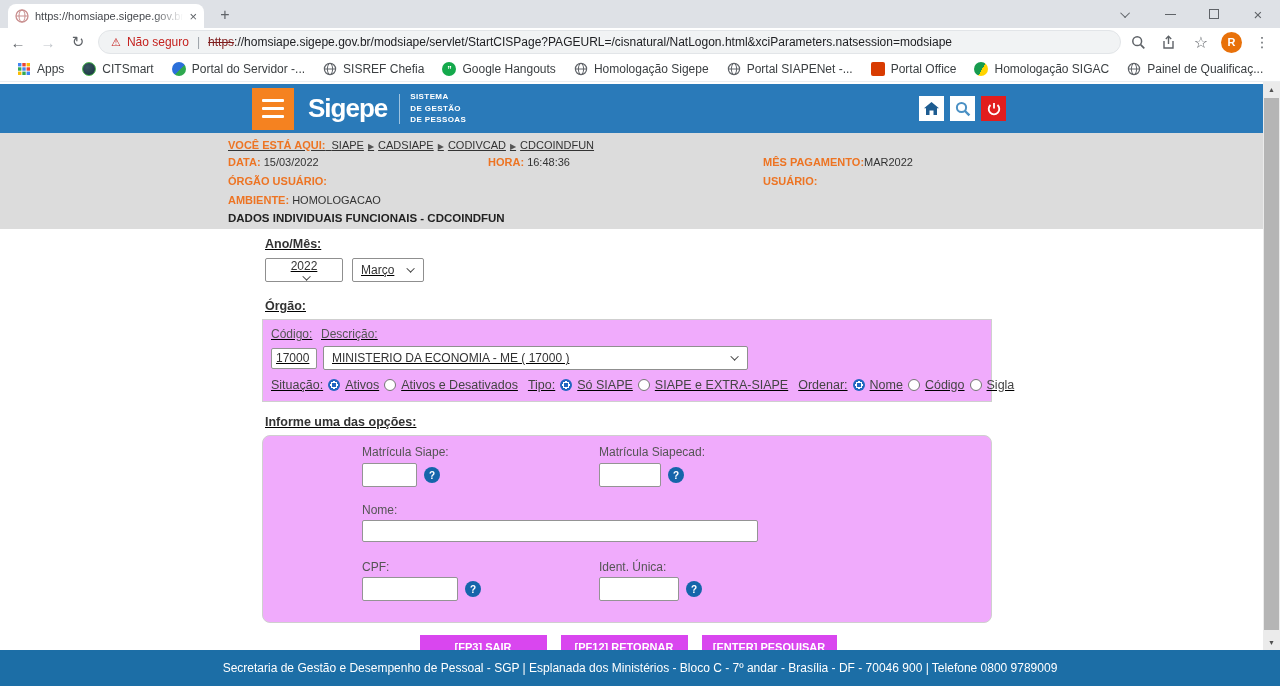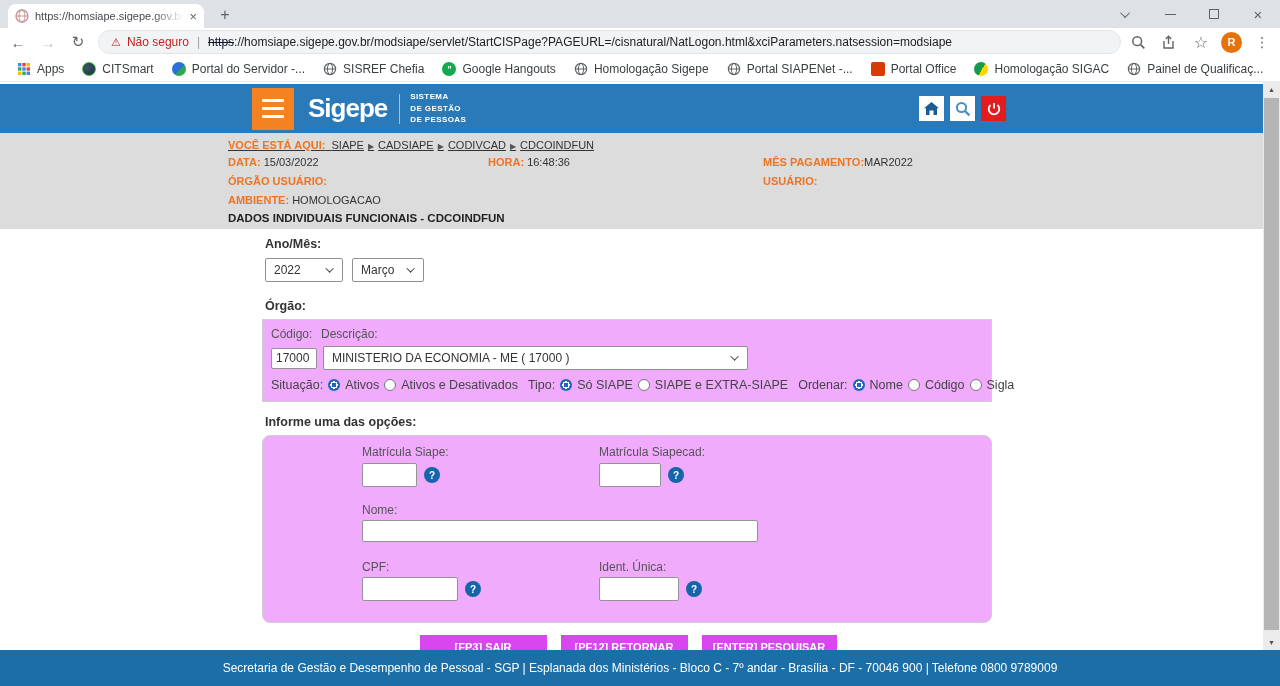--- a/index.html
+++ b/index.html
@@ -28,21 +28,21 @@
   .toolbar { position:absolute; top:28px; left:0; width:1280px; height:28px; background:#fff;
              display:flex; align-items:center; padding:0 8px; gap:10px; }
   .navbtn { font-size:15px; color:#5f6368; width:20px; text-align:center; }
   .navbtn.disabled { color:#c1c5ca; }
   .omnibox { flex:1; height:24px; background:#f1f3f4; border:1px solid #e2e5e8; border-radius:13px;
              display:flex; align-items:center; padding:0 12px; gap:6px; font-size:12px; color:#202124;
              overflow:hidden; white-space:nowrap; }
   .warn-tri { color:#c5221f; font-size:11px; }
   .warn-txt { color:#c5221f; font-size:12px; }
   .omni-sep { color:#9aa0a6; margin:0 2px; }
-  .https-strike { color:#0f172a; text-decoration:line-through; }
+  .https-strike { color:#7f1d1d; text-decoration:line-through; }
   .url-rest { color:#202124; overflow:hidden; text-overflow:clip; }
   .tool-ic { color:#5f6368; font-size:14px; width:20px; text-align:center; }
   .avatar { width:21px; height:21px; border-radius:50%; background:#e8710a; color:#fff; font-size:11px;
             font-weight:bold; display:flex; align-items:center; justify-content:center; }
 
   .bookmarksbar { position:absolute; top:56px; left:0; width:1280px; height:26px; background:#fff;
                   display:flex; align-items:center; padding:0 10px; gap:4px; font-size:12px; color:#3c4043;
                   border-bottom:1px solid #eceef0; }
   .bm { display:flex; align-items:center; gap:6px; padding:0 7px; white-space:nowrap; }
   .bmicon { width:14px; height:14px; border-radius:3px; flex:0 0 auto; }
@@ -64,21 +64,21 @@
 
   .infoband { position:absolute; top:51px; left:0; width:1263px; height:96px; background:#dcdcdc; }
   .iinner { position:relative; margin-left:228px; width:790px; height:100%; font-size:11px; color:#333; }
   .irow { position:absolute; left:0; white-space:nowrap; }
   .olabel { color:#ed7423; font-weight:bold; }
   .crumb-sep { color:#555; font-size:8px; padding:0 4px; }
   .icol2 { position:absolute; left:260px; top:0; }
   .icol3 { position:absolute; left:535px; top:0; }
   .ptitle { font-weight:bold; color:#222; font-size:11.5px; }
 
-  .content { position:absolute; top:147px; left:0; width:1263px; height:436px; background:#fff; }
+  .content { position:absolute; top:147px; left:0; width:1263px; height:436px; background:#fff;text-decoration:underline; }
   .fcontainer { position:relative; margin-left:246px; width:764px; padding-top:8px; }
   .seclabel { font-weight:bold; color:#333; font-size:12.5px; padding-left:19px; }
   .selrow { display:flex; gap:9px; margin:7px 0 0 19px; }
   .fakesel { background:#fff; border:1px solid #8f8f8f; border-radius:2px; height:24px; display:flex;
              align-items:center; padding:0 8px; font-size:12px; color:#333; justify-content:space-between; }
   .selchev { width:6px; height:6px; border-left:1.6px solid #444; border-bottom:1.6px solid #444;
              transform:rotate(-45deg) translateY(-2px); margin-left:8px; }
   .fieldset { background:#f0abfc; border:1px solid #cfcfcf; margin-left:16px; width:730px; }
   .fs1 { margin-top:6px; padding:7px 8px 9px 8px; }
   .fs1-labels { display:flex; font-size:12px; color:#555; }
@@ -305,21 +305,21 @@
           <span>HOMOLOGACAO</span>
         </div>
         <div class="irow ptitle" style="top:79px;">DADOS INDIVIDUAIS FUNCIONAIS - CDCOINDFUN</div>
       </div>
     </div>
 
     <div class="content">
       <div class="fcontainer">
         <div class="seclabel">Ano/Mês:</div>
         <div class="selrow">
-          <div class="fakesel" style="width:78px;">
+          <div class="fakesel" style="width:78px;flex-direction:column;">
             <span>2022</span>
               <i class="selchev"></i>
           </div>
           <div class="fakesel" style="width:72px;">
             <span>Março</span>
               <i class="selchev"></i>
           </div>
         </div>
 
         <div class="seclabel" style="margin-top:17px;">Órgão:</div>

